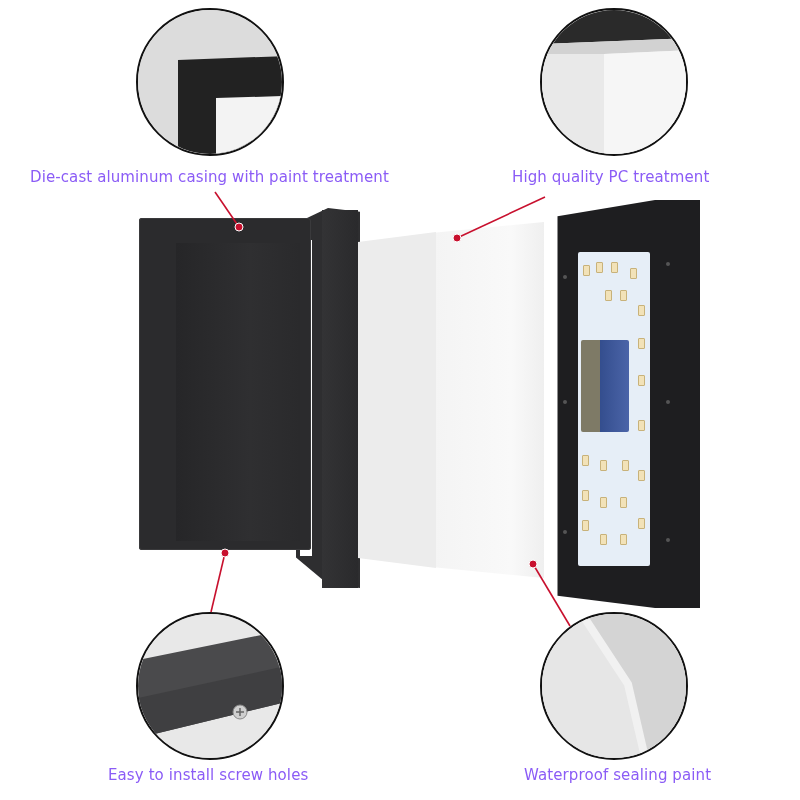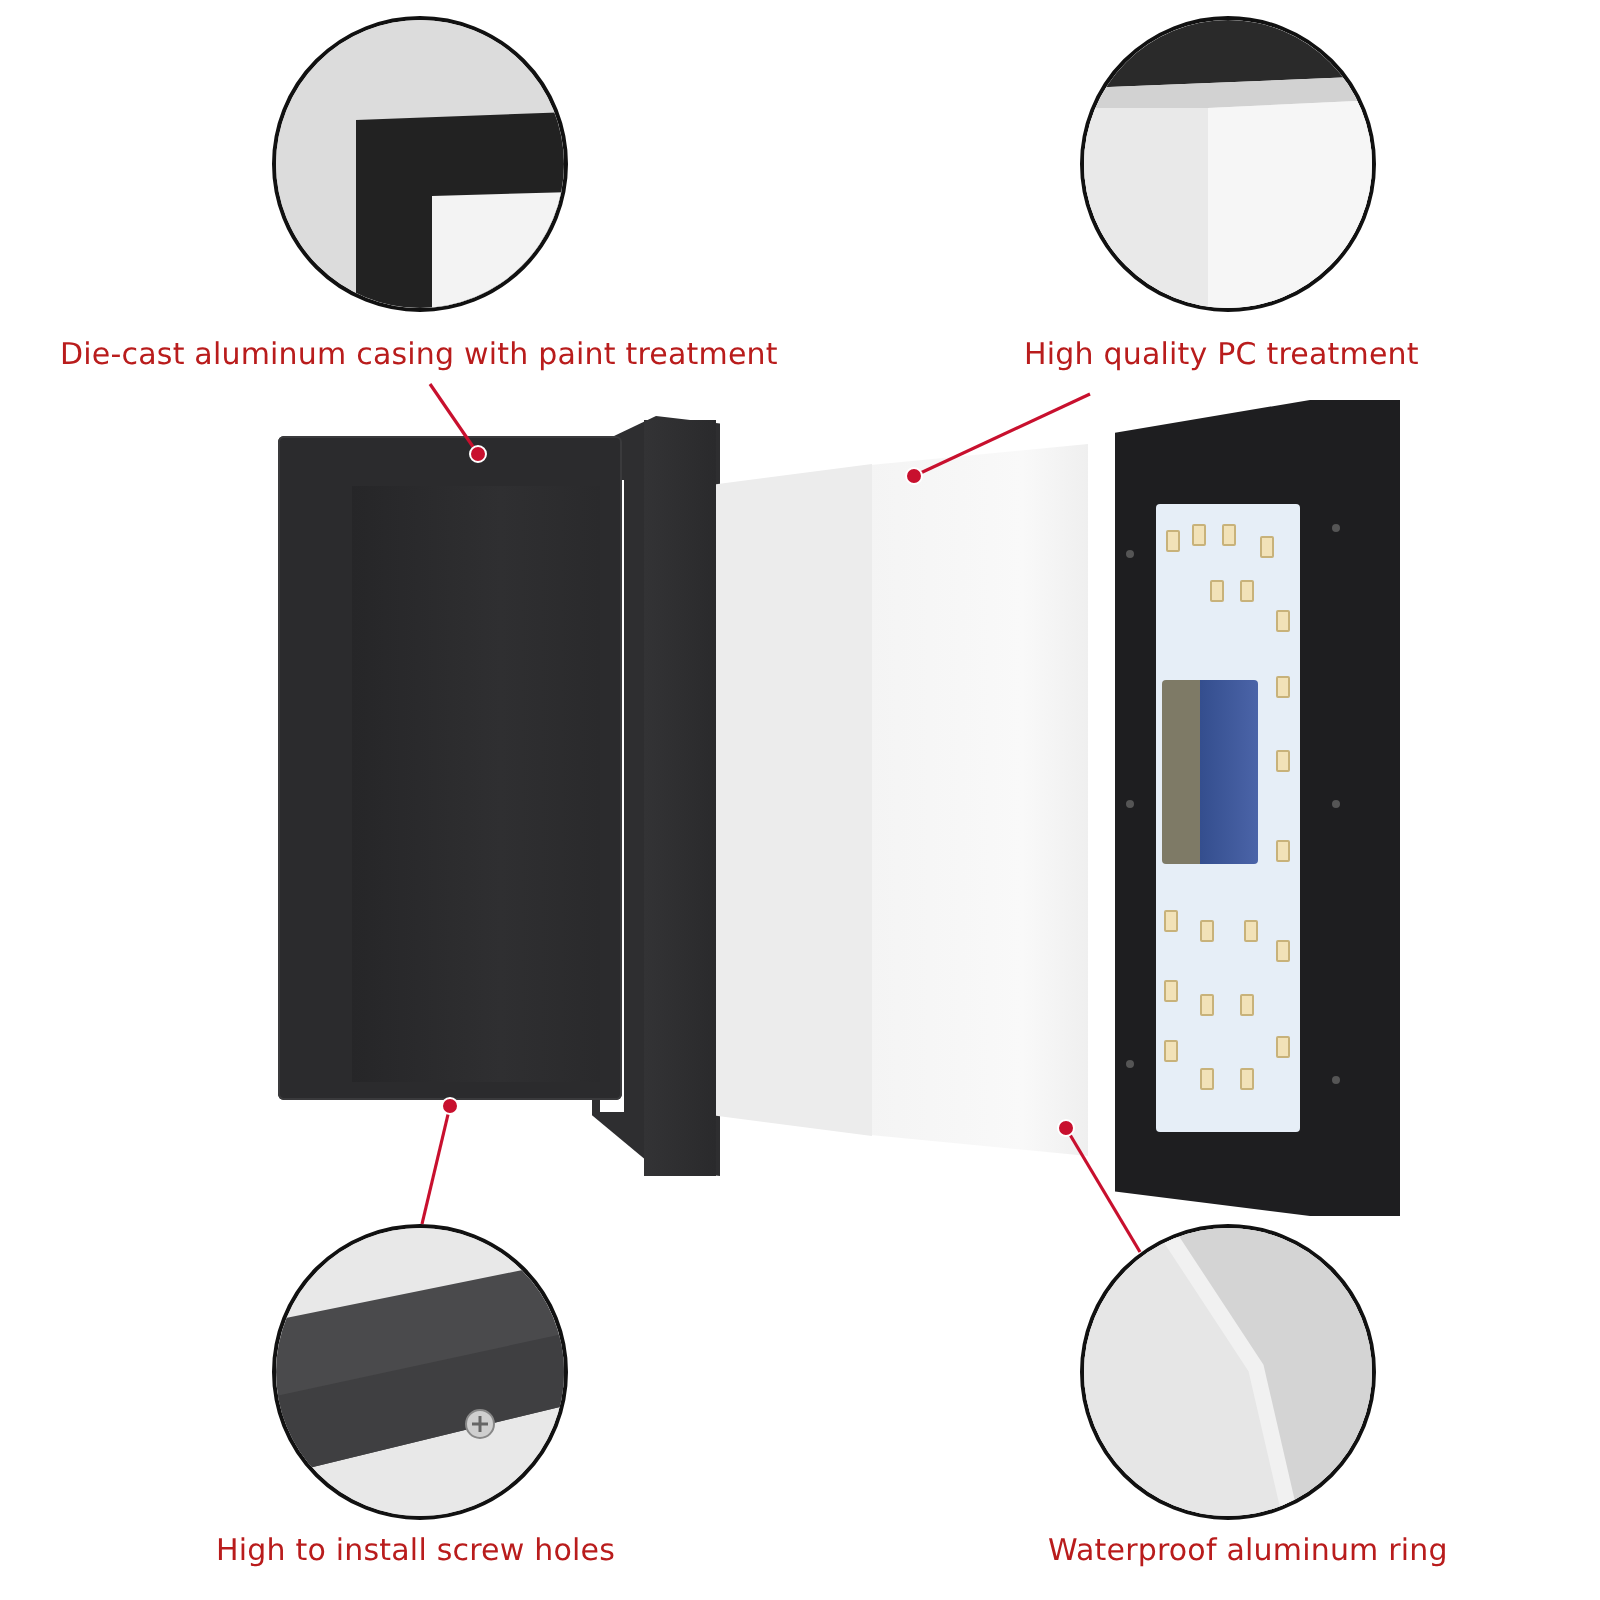--- a/index.html
+++ b/index.html
@@ -1,18 +1,18 @@
 <!DOCTYPE html>
 <html><head>
 <meta charset="utf-8">
 <style>
   html, body { margin: 0; padding: 0; background: #ffffff; }
   body { width: 800px; height: 800px; position: relative; overflow: hidden; font-family: "DejaVu Sans", sans-serif; }
   .callout-circle { position: absolute; width: 148px; height: 148px; border-radius: 50%; border: 2px solid #111; overflow: hidden; background: #d9d9d9; box-sizing: border-box; }
-  .label { position: absolute; font-size: 15px; color: #b91c1c; white-space: nowrap; letter-spacing: 0.1px; }
+  .label { position: absolute; font-size: 15px; color: #8b5cf6; white-space: nowrap; letter-spacing: 0.1px; }
   svg.leaders { position: absolute; left: 0; top: 0; width: 800px; height: 800px; pointer-events: none; }
 
   
   .frame-outer { position: absolute; left: 139px; top: 218px; width: 172px; height: 332px; background: #2b2b2d; border-radius: 3px; box-shadow: inset 0 0 0 1px #3a3a3c; }
   .frame-inner { position: absolute; left: 176px; top: 243px; width: 124px; height: 298px; background: linear-gradient(90deg,#262628,#2f2f31 60%,#2a2a2c); }
   .frame-side { position: absolute; left: 296px; top: 208px; width: 64px; height: 380px; background: #2e2e30; clip-path: polygon(0 4%, 50% 0, 100% 1%, 100% 100%, 50% 99%, 0 92%); }
   .frame-gap { position: absolute; left: 300px; top: 240px; width: 12px; height: 316px; background: #ffffff; }
   .frame-side-face { position: absolute; left: 322px; top: 210px; width: 36px; height: 378px; background: linear-gradient(90deg,#333335,#2a2a2c); }
 
   
@@ -61,22 +61,22 @@
   <svg width="148" height="148">
     <rect width="148" height="148" fill="#d8d8d8"></rect>
     <polygon points="40,0 148,0 148,148 104,148 86,70" fill="#d4d4d4"></polygon>
     <polygon points="0,0 40,0 86,70 104,148 0,148" fill="#e6e6e6"></polygon>
     <path d="M40 0 L86 70 L104 148" stroke="#f1f1f1" stroke-width="8" fill="none"></path>
   </svg>
 </div>
 
 <div class="label" style="left:30px; top:168px;">Die-cast aluminum casing with paint treatment</div>
 <div class="label" style="left:512px; top:168px;">High quality PC treatment</div>
-<div class="label" style="left:108px; top:766px;">High to install screw holes</div>
-<div class="label" style="left:524px; top:766px;">Waterproof aluminum ring</div>
+<div class="label" style="left:108px; top:766px;">Easy to install screw holes</div>
+<div class="label" style="left:524px; top:766px;">Waterproof sealing paint</div>
 
 <div>
   <div class="frame-side"></div>
   <div class="frame-side-face"></div>
   <div class="frame-gap"></div>
   <div class="frame-outer"></div>
   <div class="frame-inner"></div>
 </div>
 
 <div>

